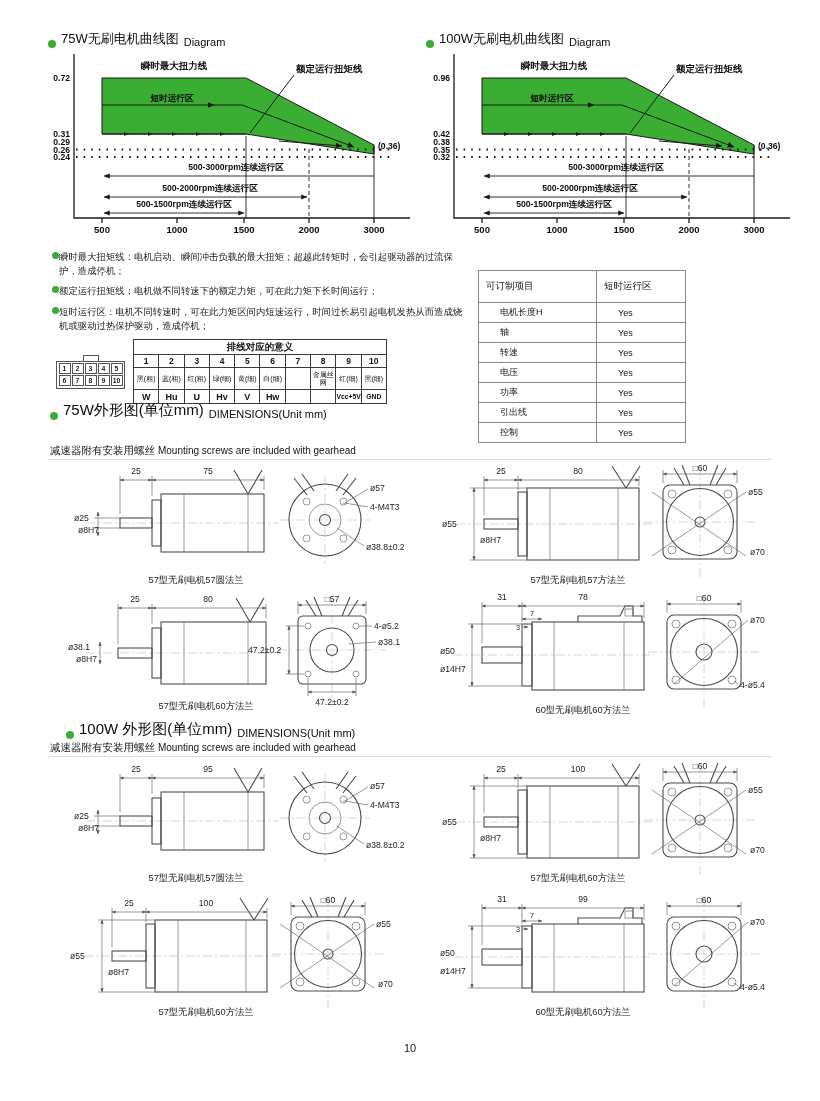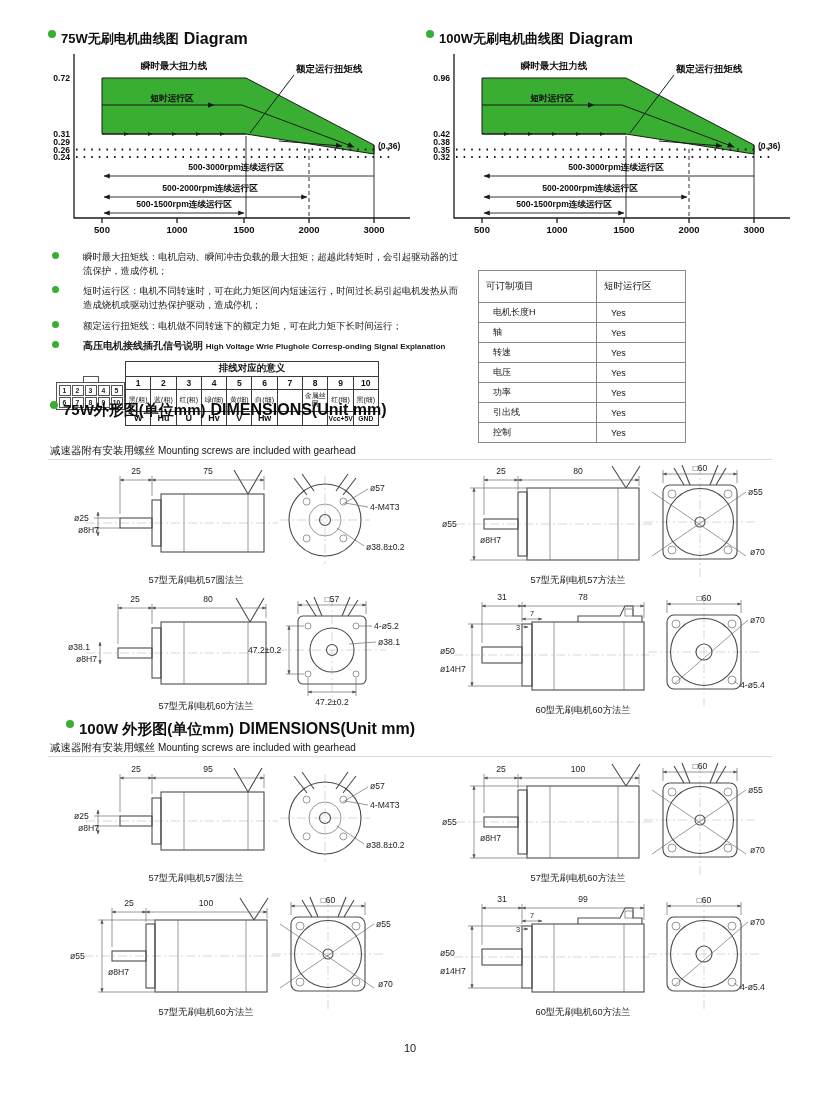--- a/index.html
+++ b/index.html
@@ -1,50 +1,50 @@
 <!DOCTYPE html>
 <html><head>
 <meta charset="utf-8">
 <style>
   *{margin:0;padding:0;box-sizing:border-box}
   html,body{background:#fff}
   .page{position:relative;width:820px;height:1101px;background:#ffffff;
         font-family:"Liberation Sans",sans-serif;color:#111;overflow:hidden}
   .abs{position:absolute}
   .hr{position:absolute;height:1px;background:#dcdcdc}
-  .sec-title{position:absolute;display:flex;align-items:flex-start;gap:5px;font-weight:bold;white-space:nowrap}
+  .sec-title{position:absolute;display:flex;align-items:flex-end;gap:5px;font-weight:normal;white-space:nowrap}
   .gdot{width:8px;height:8px;border-radius:50%;background:#3aad33;display:inline-block;flex:0 0 8px}
   .t-cn{font-size:13px;color:#0d0d0d}
-  .t-en{font-size:16px;color:#0d0d0d}
+  .t-en{font-size:11px;color:#0d0d0d}
   .big-cn{font-size:15px}
   .sub{position:absolute;font-size:10.5px;color:#151515;white-space:nowrap}
   .sub .en{font-size:10px}
   
   .notes{position:absolute;width:414px}
-  .note{display:flex;gap:24px;font-size:9.4px;line-height:1.45;color:#1a1a1a;margin-bottom:7px}
+  .note{display:flex;gap:0;font-size:9.4px;line-height:1.45;color:#1a1a1a;margin-bottom:7px}
   .note .gdot{margin-top:2px;width:7px;height:7px;flex:0 0 7px}
   .note.hd{font-weight:bold;font-size:10px;margin-top:3px}
   .note.hd .en{font-size:8px}
   
-  .sigrow{display:flex;align-items:center;gap:0;margin-top:4px;margin-left:4px}
+  .sigrow{display:flex;align-items:center;gap:8px;margin-top:4px;margin-left:4px}
   .conn-tab{width:16px;height:6px;border:1.5px solid #555;border-bottom:none;margin:0 auto}
   .conn-body{border:1.5px solid #555;padding:1px;background:#fff}
   .conn-row{display:flex}
   .conn-cell{width:12px;height:11px;border:1px solid #555;margin:0.5px;font-size:6.8px;
              line-height:10px;text-align:center;font-weight:bold;color:#222}
   table.sigtab{border-collapse:collapse;table-layout:fixed;width:254px;background:#fff}
   table.sigtab td{border:1px solid #3a3a3a;text-align:center;vertical-align:middle;padding:0;overflow:hidden}
   .sig-title{font-size:9.5px;font-weight:bold;height:15px}
   .sig-num td{font-size:8.5px;font-weight:bold;height:13px}
   .sig-col td{font-size:7px;height:22px;line-height:1.1}
   .sig-sig td{font-size:9px;font-weight:bold;height:14px}
   .sig-sig td.sm{font-size:6.8px}
   
   table.custab{border-collapse:collapse;table-layout:fixed;width:208px;border:1.5px solid #222}
-  table.custab td{border:1px solid #888;font-size:9px;color:#151515;padding:3px 14px;text-align:left}
+  table.custab td{border:1px solid #888;font-size:9px;color:#151515;padding:3px 21px;text-align:left}
   table.custab tr.head td{padding:9px 7px;font-size:9.5px}
   
   svg{overflow:visible}
   svg text{font-family:"Liberation Sans",sans-serif}
   .ln{fill:none;stroke:#4c4c4c;stroke-width:1.1}
   .tn{fill:none;stroke:#6d6d6d;stroke-width:0.7}
   .cl{fill:none;stroke:#bdbdbd;stroke-width:0.6;stroke-dasharray:9 3 2 3}
   .dt{font-size:8.6px;fill:#1d1d1d}
   .dts{font-size:7.4px;fill:#1d1d1d}
   .cap{font-size:9.3px;fill:#1d1d1d;text-anchor:middle}
@@ -172,32 +172,25 @@
     <text class="tick" x="330" y="185">3000</text>
   </svg>
 
   <div class="notes" style="left:52px;top:250px">
     <div class="note">
       <span class="gdot"></span>
       <span>瞬时最大扭矩线：电机启动、瞬间冲击负载的最大扭矩；超越此转矩时，会引起驱动器的过流保护，造成停机；</span>
     </div>
     <div class="note">
       <span class="gdot"></span>
-      <span>短时运行区：电机不同转速时，可在此力矩区间内短速运行，时间过长易引起电机发热从而造成烧机或驱动过热保护驱动，造成停机；</span>
+      <span>额定运行扭矩线：电机做不同转速下的额定力矩，可在此力矩下长时间运行；</span>
     </div>
     <div class="note">
       <span class="gdot"></span>
-      <span>额定运行扭矩线：电机做不同转速下的额定力矩，可在此力矩下长时间运行；</span>
-    </div>
-    <div class="note hd">
-      <span class="gdot"></span>
-      <span>
-        <span>高压电机接线插孔信号说明</span>
-        <span class="en">High Voltage Wrie Plughole Corresp-onding Signal Explanation</span>
-      </span>
+      <span>短时运行区：电机不同转速时，可在此力矩区间内短速运行，时间过长易引起电机发热从而造成烧机或驱动过热保护驱动，造成停机；</span>
     </div>
 
     <div class="sigrow">
       <div class="connector">
         <div class="conn-tab"></div>
         <div class="conn-body">
           <div class="conn-row">
             <span class="conn-cell">1</span>
             <span class="conn-cell">2</span>
             <span class="conn-cell">3</span>

